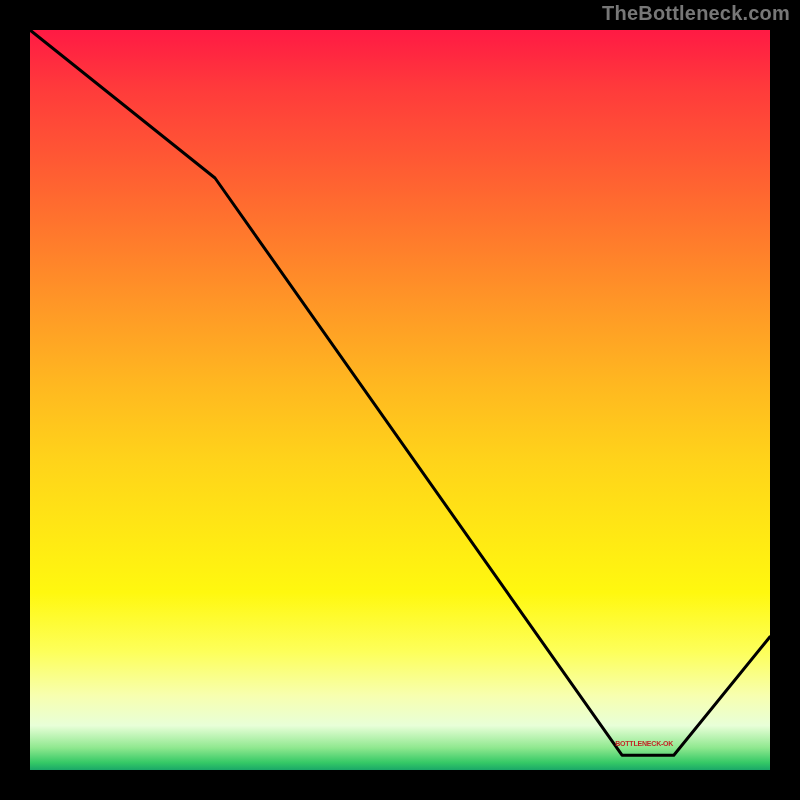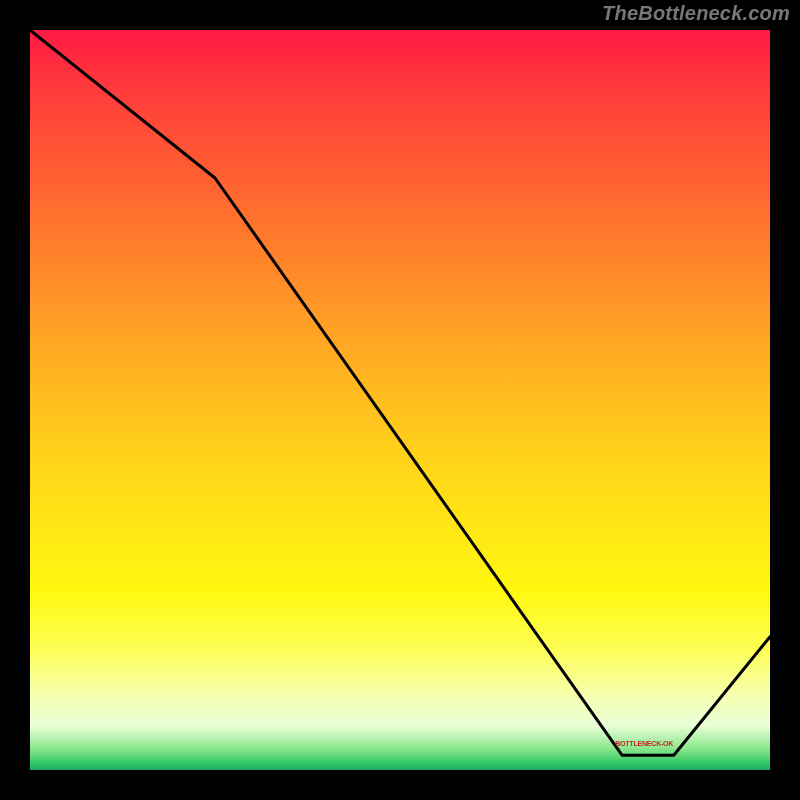--- a/index.html
+++ b/index.html
@@ -13,21 +13,20 @@
   }
   .watermark {
     position: absolute;
     top: 2px;
     right: 10px;
     color: #777;
     font-size: 20px;
     font-weight: bold;
     letter-spacing: 0.2px;
     user-select: none;
-    font-style: italic;
   }
   .frame {
     position: absolute;
     left: 30px;
     top: 30px;
     width: 740px;
     height: 740px;
     box-sizing: border-box;
   }
   .plot-area {

